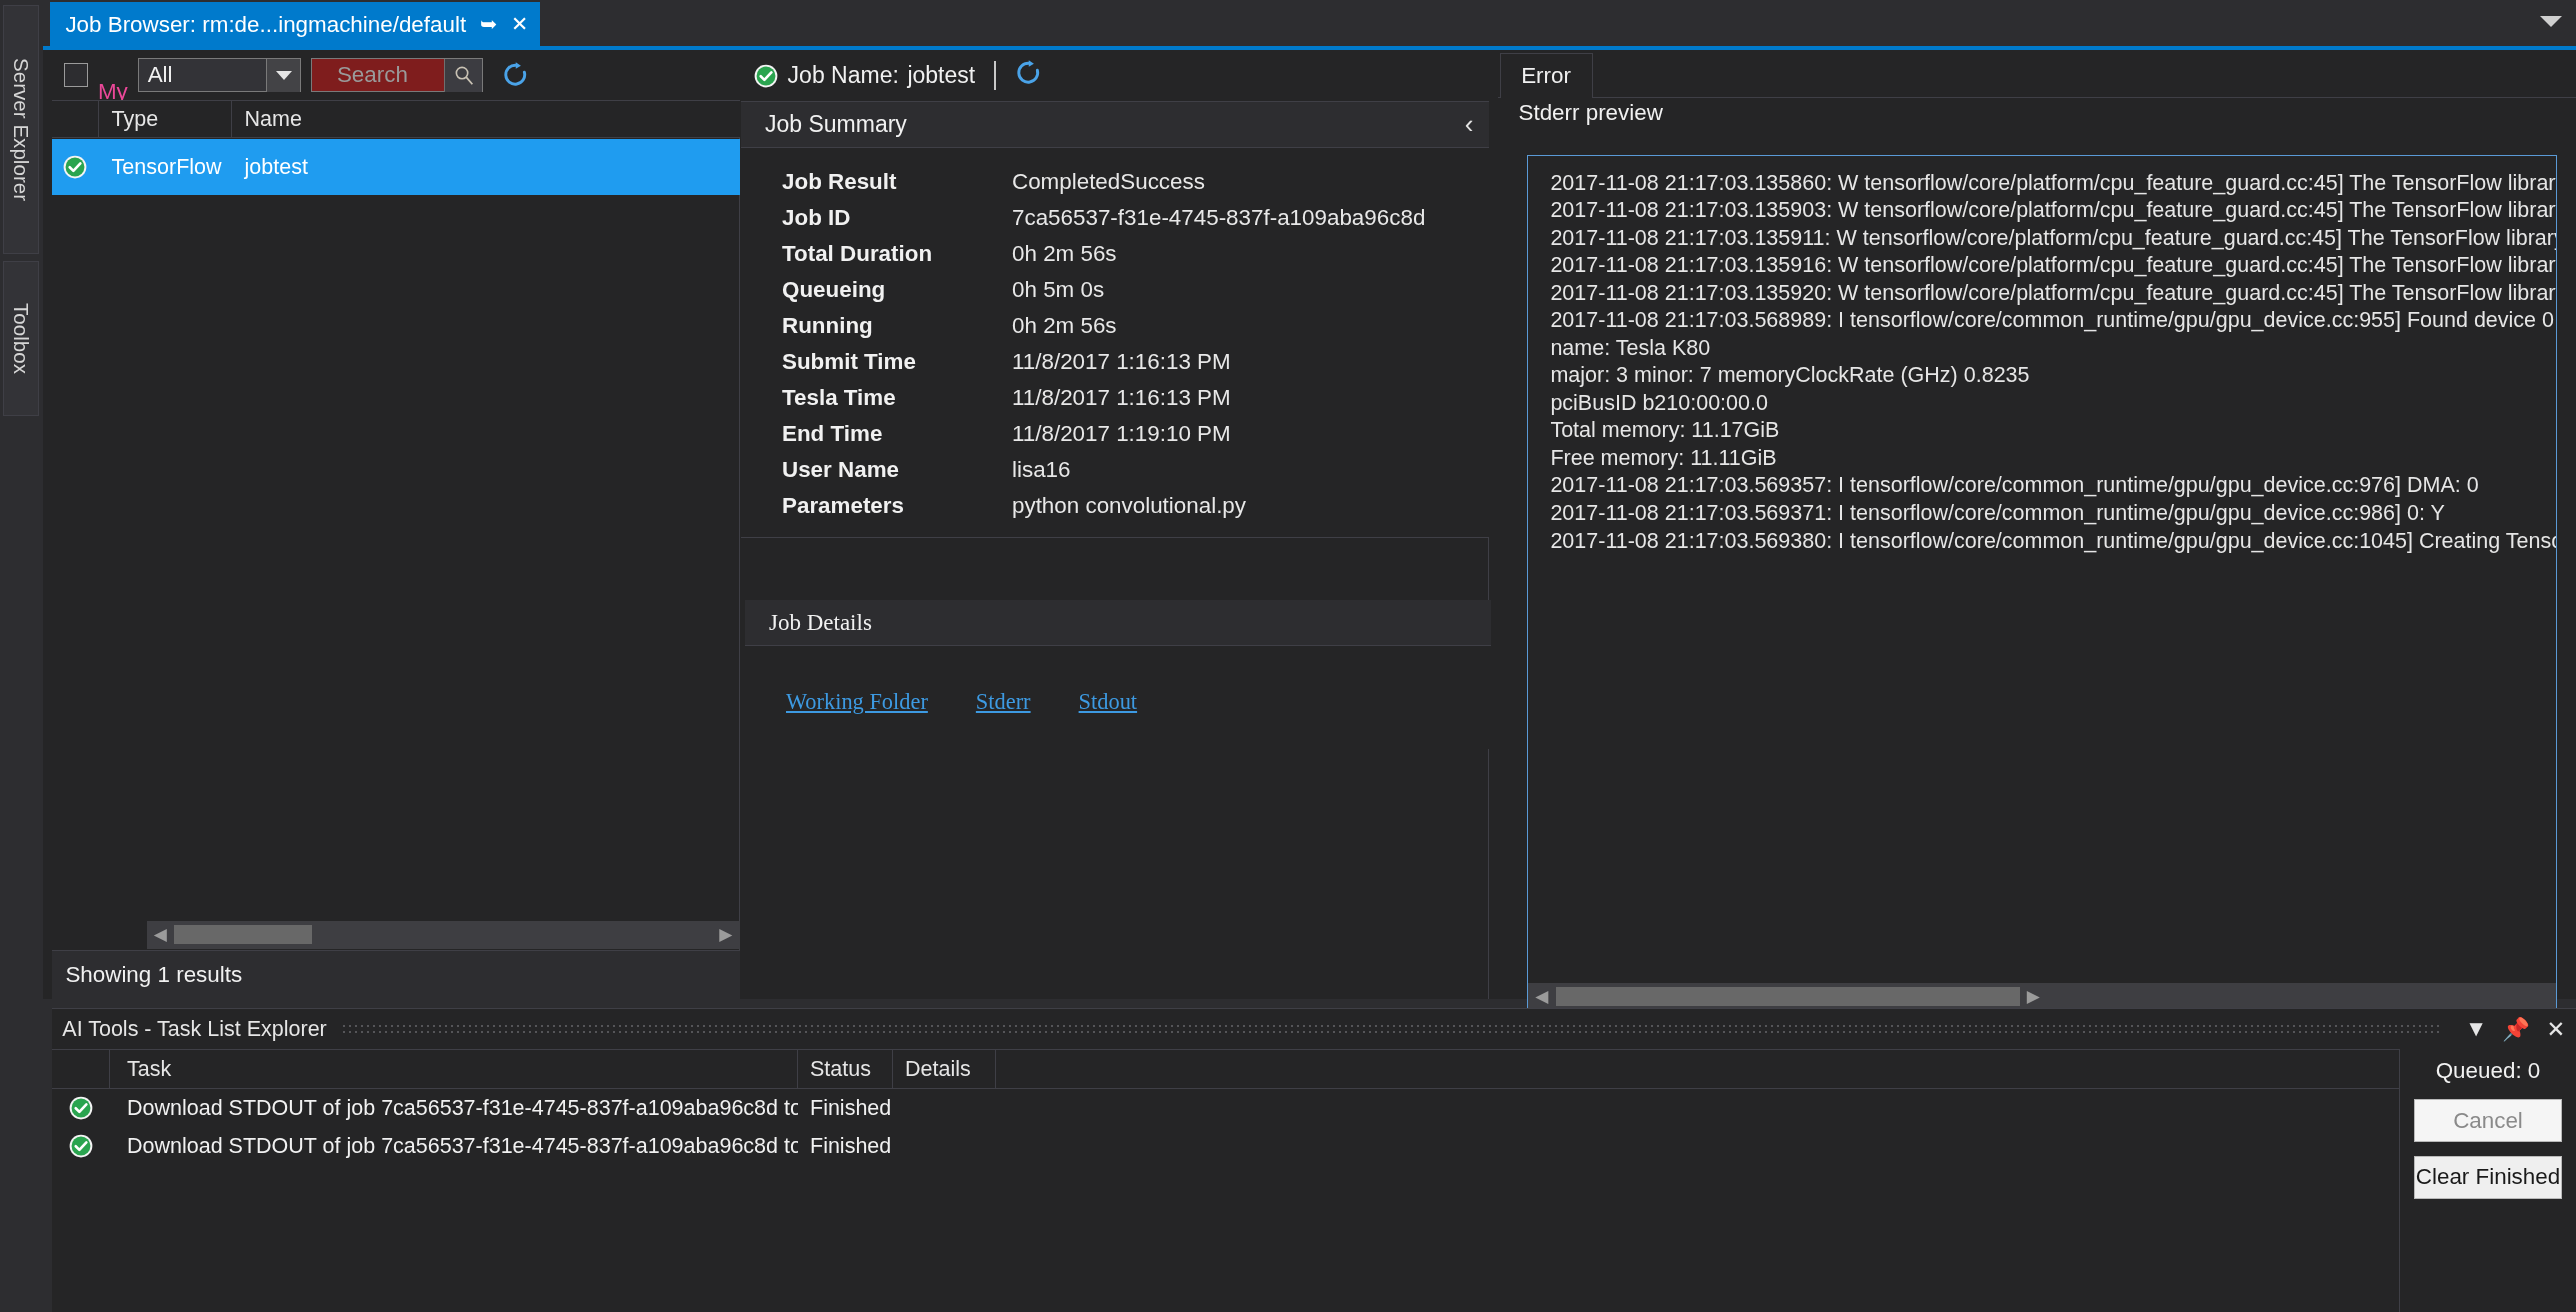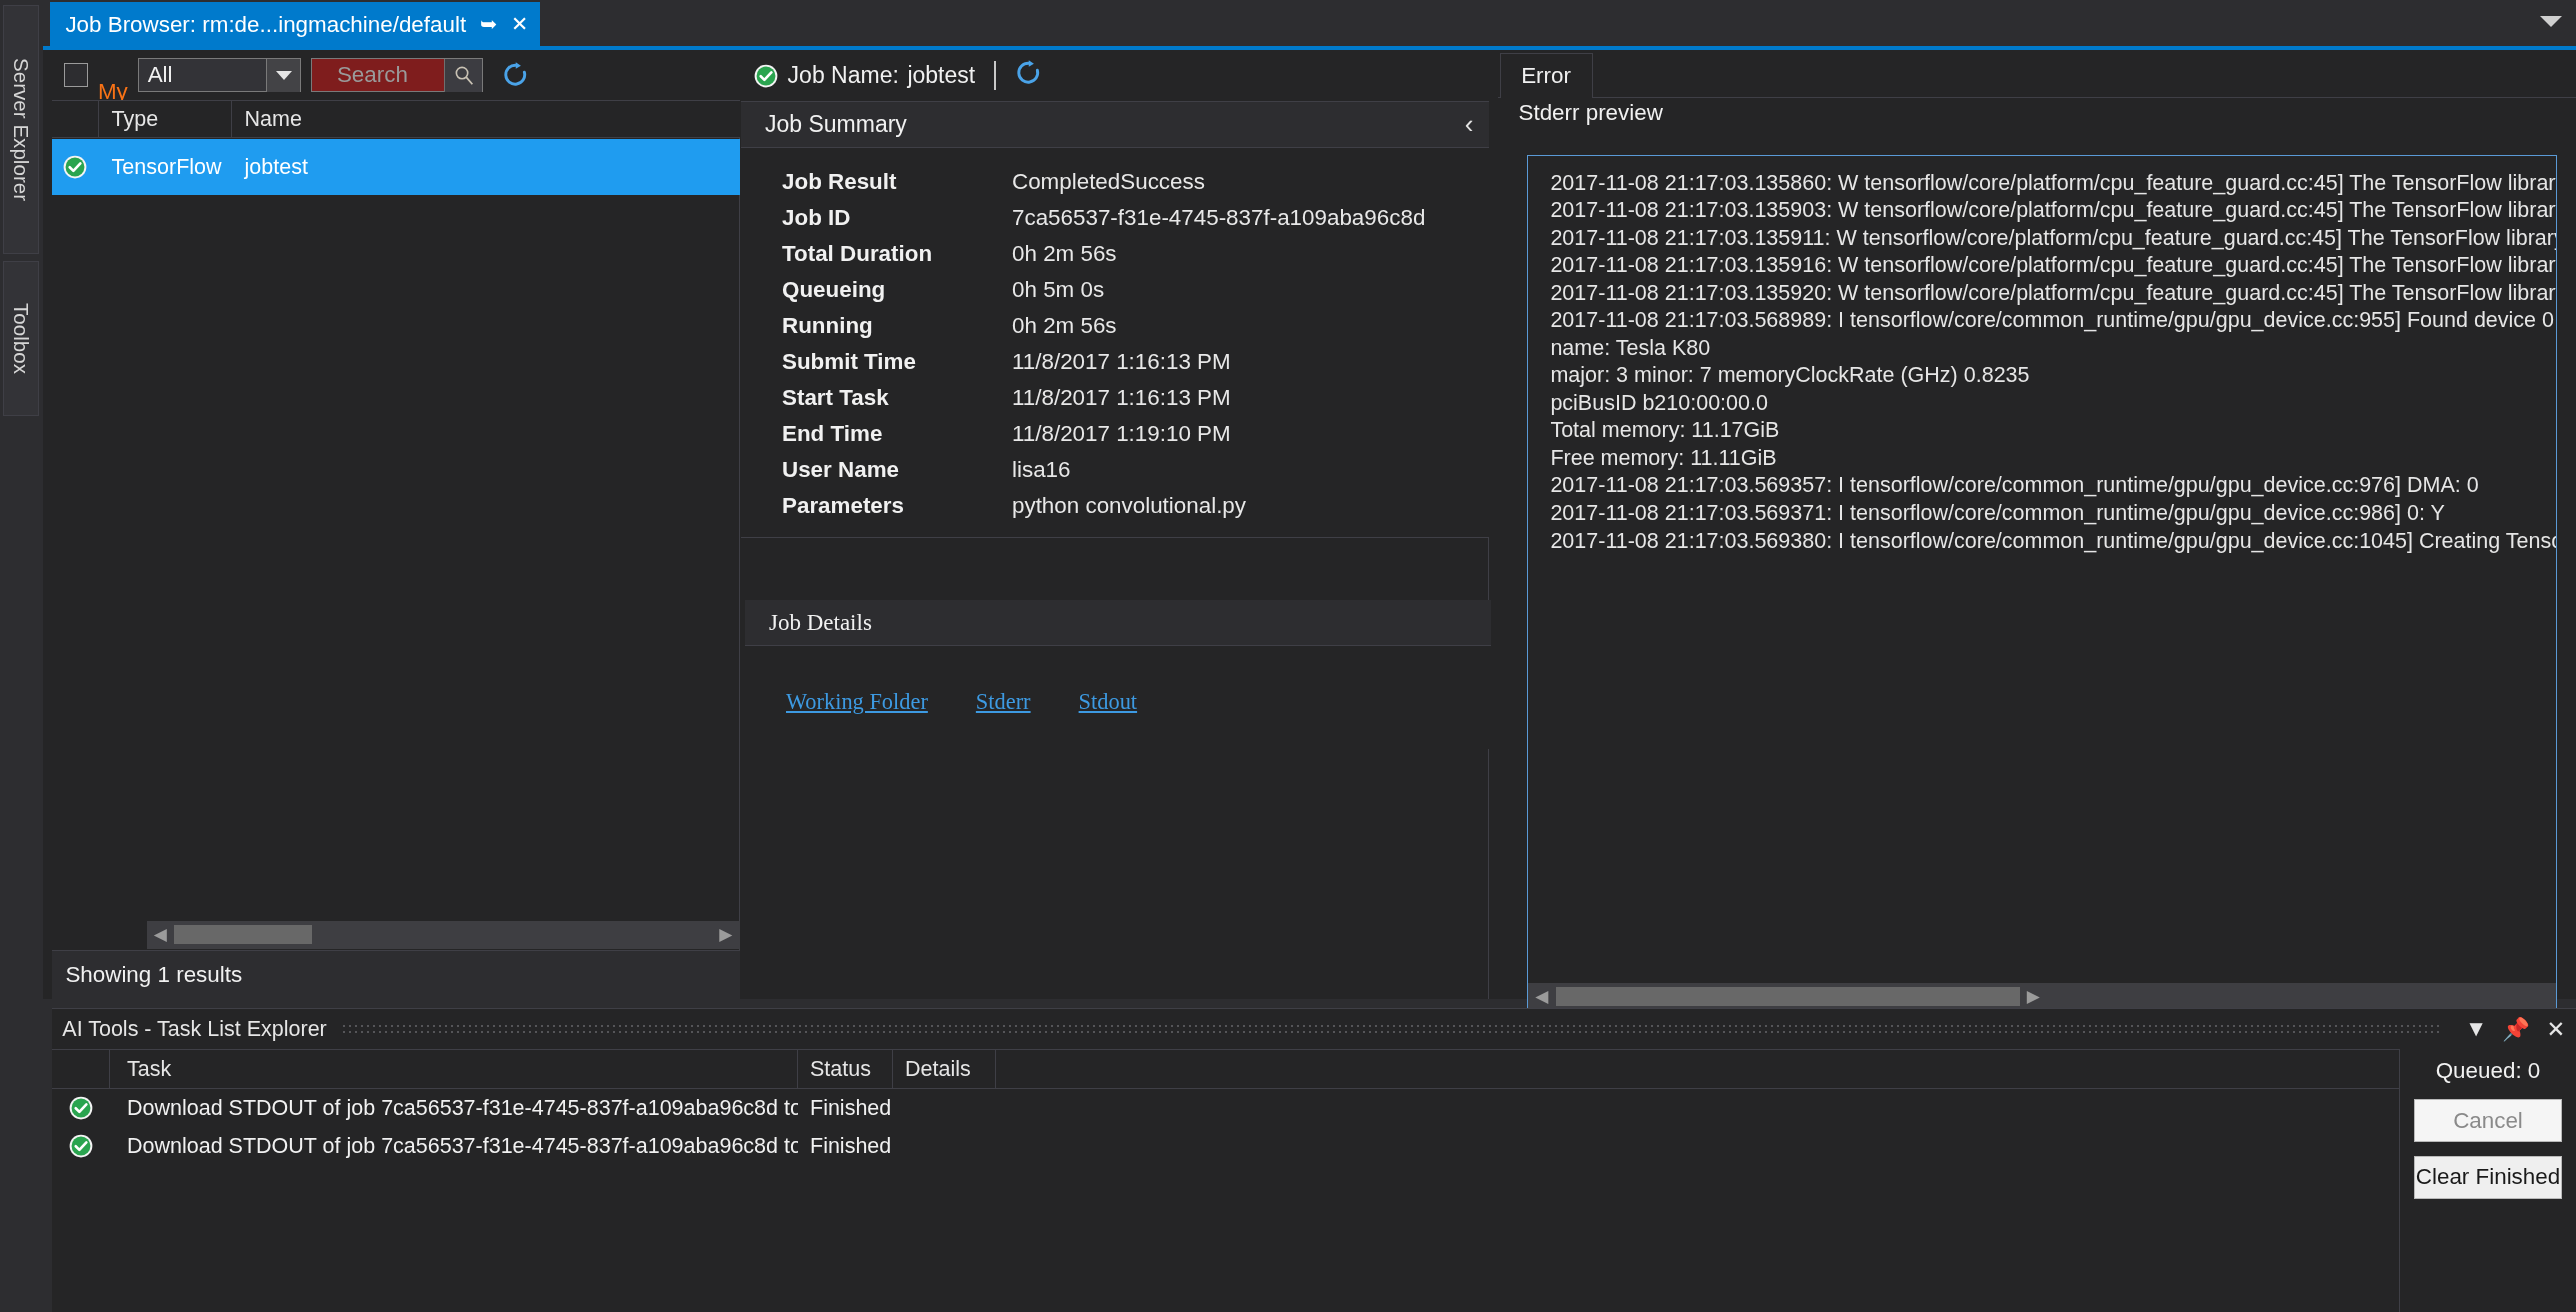--- a/index.html
+++ b/index.html
@@ -66,21 +66,21 @@
   }
   #jobtoolbar {
     position: absolute; left: 0; top: 0; width: 688px; height: 50px;
     display: flex; align-items: center; padding-left: 12px; gap: 10.3px;
     background: #252526;
   }
   #chk-my {
     width: 24px; height: 24px; border: 0.9px solid #9b9b9b;
     background: #2d2d30; cursor: pointer;
   }
-  #lbl-my { font-size: 22.4px; color: #f97316; margin-top: 34px; }
+  #lbl-my { font-size: 22.4px; color: #ec4899; margin-top: 34px; }
   #combo-all {
     width: 163px; height: 34px; border: 0.9px solid #7a7a7a;
     background: #333337; display: flex; align-items: center; cursor: pointer;
   }
   #combo-all .combo-val { flex: 1; padding-left: 8.6px; font-size: 22.4px; color: #f1f1f1; }
   #combo-all .combo-arrow {
     width: 34px; height: 33px; background: #434346;
     border-left: 0.9px solid #7a7a7a;
     display: flex; align-items: center; justify-content: center;
   }
@@ -381,21 +381,21 @@
         </div>
         <div class="sum-row">
           <div class="sum-key">Running</div>
           <div class="sum-val">0h 2m 56s</div>
         </div>
         <div class="sum-row">
           <div class="sum-key">Submit Time</div>
           <div class="sum-val">11/8/2017 1:16:13 PM</div>
         </div>
         <div class="sum-row">
-          <div class="sum-key">Start Task</div>
+          <div class="sum-key">Tesla Time</div>
           <div class="sum-val">11/8/2017 1:16:13 PM</div>
         </div>
         <div class="sum-row">
           <div class="sum-key">End Time</div>
           <div class="sum-val">11/8/2017 1:19:10 PM</div>
         </div>
         <div class="sum-row">
           <div class="sum-key">User Name</div>
           <div class="sum-val">lisa16</div>
         </div>

